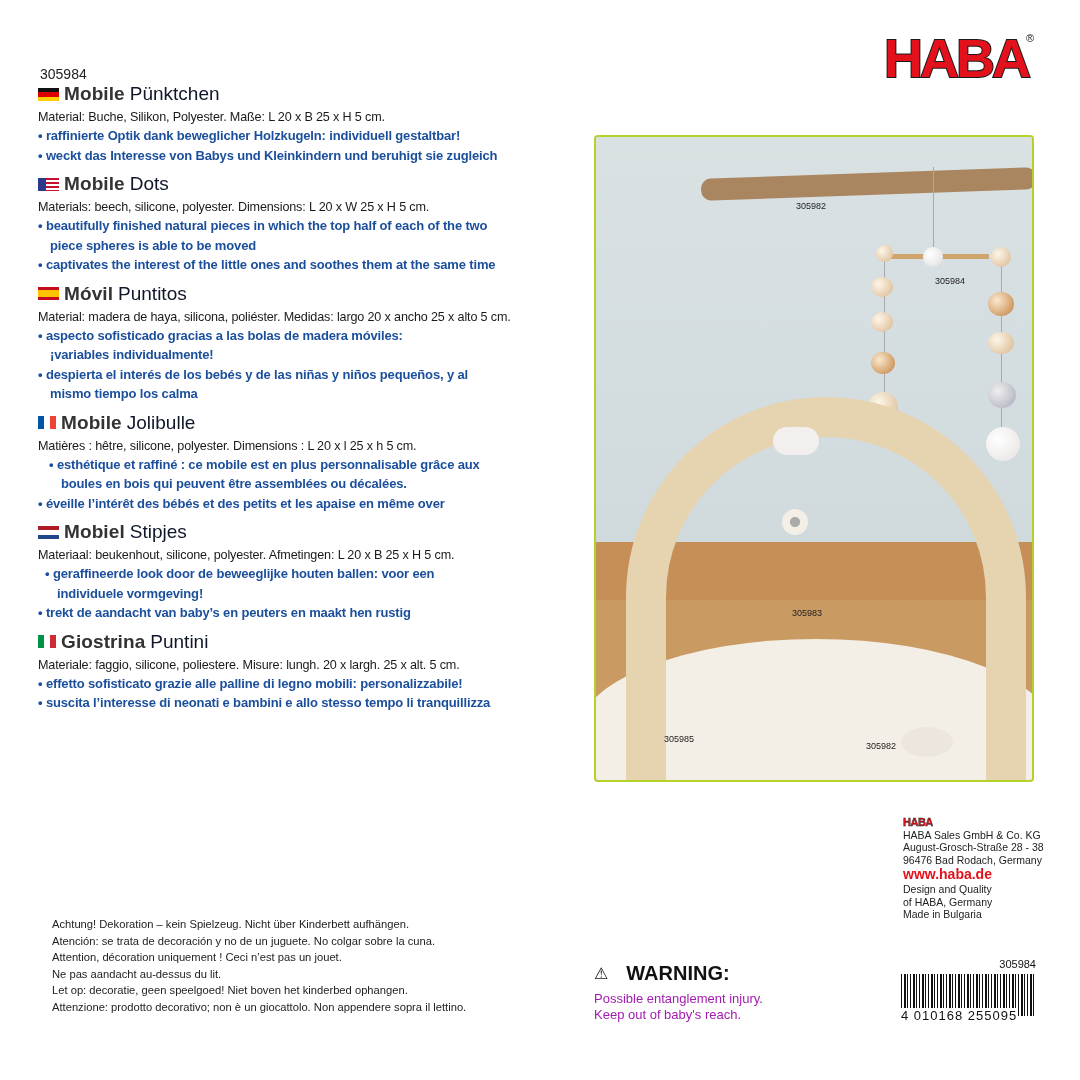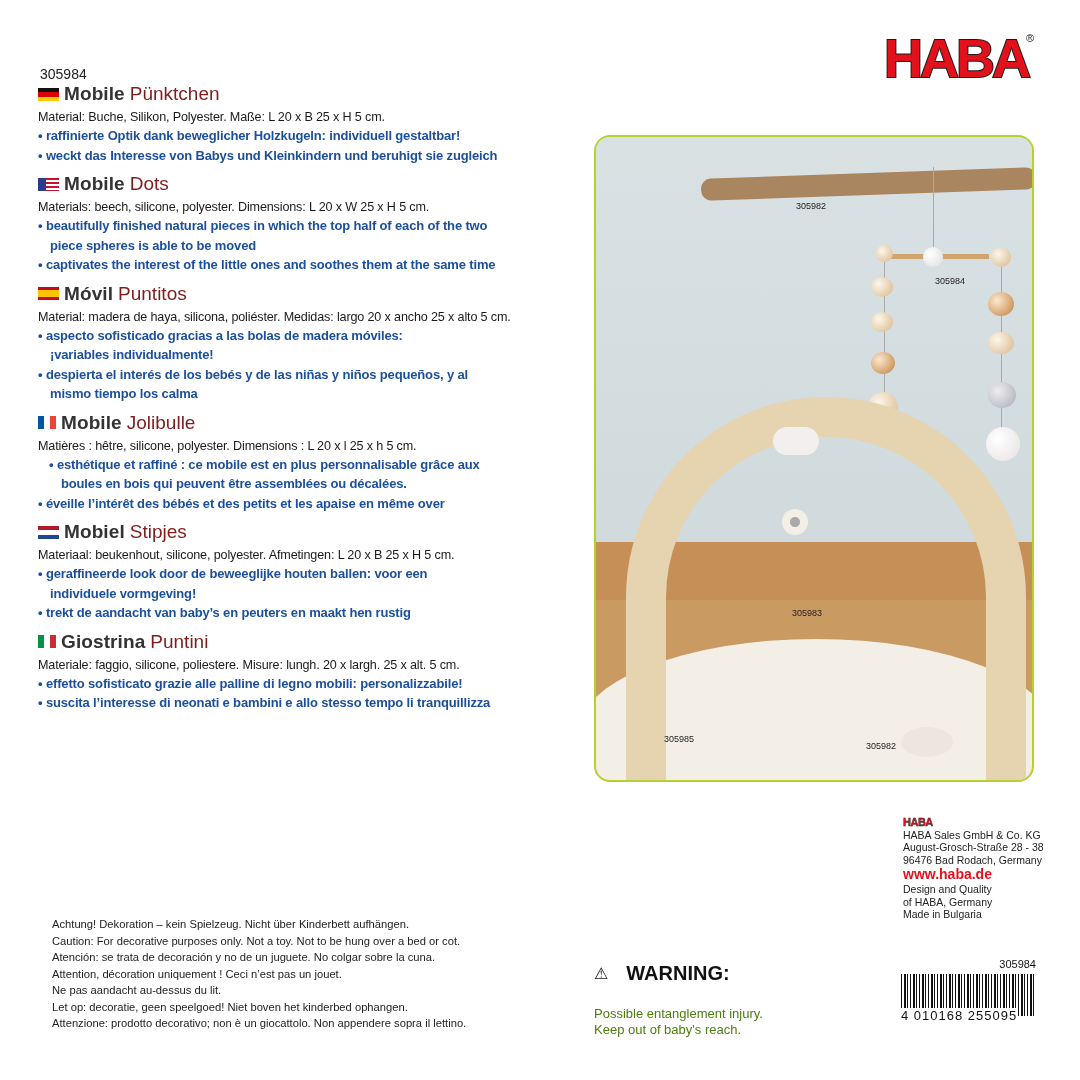--- a/index.html
+++ b/index.html
@@ -3,25 +3,25 @@
 <meta charset="utf-8">
 <style>
   html,body{margin:0;padding:0;background:#fff;}
   body{width:1080px;height:1080px;position:relative;overflow:hidden;font-family:"Liberation Sans",sans-serif;color:#1a1a1a;}
   .article-no{position:absolute;left:40px;top:66px;font-size:14px;color:#222;}
   .sections{position:absolute;left:38px;top:82px;width:540px;}
   .section{margin-bottom:7px;}
   .title-row{display:flex;align-items:center;height:24px;}
   .flag{width:21px;height:13px;margin-right:5px;display:inline-block;position:relative;flex:none;}
   .title-bold{font-size:19px;font-weight:bold;color:#333;letter-spacing:0.1px;}
-  .title-light{font-size:19px;color:#7f1d1d;margin-left:5px;}
+  .title-light{font-size:19px;color:#0f172a;margin-left:5px;}
   .materials{font-family:Liberation Sans, sans-serif;font-size:12.6px;color:#1a1a1a;margin-top:2px;line-height:18px;letter-spacing:-0.15px;}
   .bullet{font-size:13px;font-weight:bold;color:#1b4f9c;line-height:19.5px;padding-left:12px;text-indent:-12px;letter-spacing:-0.15px;}
   .bullet::before{content:"• ";}
-  .photo{position:absolute;left:594px;top:135px;width:436px;height:643px;border:2.5px solid #b5d22c;border-radius:16px;overflow:hidden;background:#d4dde0;}
+  .photo{position:absolute;left:594px;top:135px;width:436px;height:643px;border:2.5px solid #b5d22c;border-radius:4px;overflow:hidden;background:#d4dde0;}
   .ph-wall{position:absolute;left:0;top:0;width:100%;height:72%;background:linear-gradient(180deg,#d9e1e3 0%,#cfd9dc 100%);}
   .ph-floor{position:absolute;left:0;top:72%;width:100%;height:28%;background:#c99a62;}
   .ph-board{position:absolute;left:0;top:63%;width:100%;height:9%;background:#c78f58;}
   .ph-rug{position:absolute;left:-20px;top:78%;width:480px;height:30%;background:#f3efe7;border-radius:50% 50% 0 0;}
   .ph-branch{position:absolute;left:105px;top:36px;width:335px;height:22px;background:#a98560;border-radius:10px;transform:rotate(-2deg);}
   .ph-arch{position:absolute;left:30px;top:260px;width:400px;height:420px;border:40px solid #e6d3b0;border-bottom:none;border-radius:220px 220px 0 0;box-sizing:border-box;}
   .ph-bar{position:absolute;left:283px;top:117px;width:110px;height:5px;background:#d0a46d;}
   .ph-ball{position:absolute;border-radius:50%;background:radial-gradient(circle at 35% 35%,#fdf6ea,#d8b68a);}
   .ph-string{position:absolute;width:1px;background:#aaa;}
   .ph-cloud{position:absolute;left:177px;top:290px;width:46px;height:28px;background:#f3efee;border-radius:20px;}
@@ -29,21 +29,21 @@
   .logo{position:absolute;left:884px;top:28px;width:150px;height:60px;}
   .logo-text{font-family:"Liberation Sans",sans-serif;font-weight:bold;font-size:54px;color:#e3111b;letter-spacing:-3px;line-height:60px;-webkit-text-stroke:2px #1a1a1a;paint-order:stroke fill;}
   .reg{position:absolute;left:142px;top:4px;font-size:11px;color:#1a1a1a;}
   .company{position:absolute;left:903px;top:816px;font-size:10.5px;line-height:12.5px;color:#222;}
   .mini-logo{font-weight:bold;font-size:11px;color:#e3111b;letter-spacing:-0.5px;-webkit-text-stroke:0.4px #1a1a1a;}
   .web{font-weight:bold;font-size:14px;color:#e3111b;line-height:17px;}
   .cautions{position:absolute;left:52px;top:916px;font-size:11.2px;line-height:16.5px;color:#222;}
   .warning{position:absolute;left:594px;top:962px;}
   .warn-title{font-size:20px;font-weight:bold;color:#111;display:flex;align-items:center;}
   .warn-icon{font-size:16px;margin-right:18px;font-weight:normal;}
-  .warn-text{font-size:13px;line-height:16px;color:#4d7c0f;margin-top:21px;}
+  .warn-text{font-size:13px;line-height:16px;color:#a21caf;margin-top:6px;}
   .barcode-wrap{position:absolute;left:901px;top:958px;width:135px;}
   .barcode-num-top{text-align:right;font-size:11px;color:#111;}
   .barcode{height:42px;margin-top:4px;background:repeating-linear-gradient(90deg,#111 0 1px,#fff 1px 3px,#111 3px 5px,#fff 5px 6px,#111 6px 7px,#fff 7px 9px);}
   .barcode-digits{font-family:Liberation Sans, sans-serif;font-size:13px;letter-spacing:1px;color:#111;margin-top:-8px;background:transparent;}
   .barcode-digits span{background:#fff;}
 </style>
 </head>
 <body>
 
 <div class="logo">
@@ -99,21 +99,21 @@
     <div class="bullet">éveille l’intérêt des bébés et des petits et les apaise en même over</div>
   </div>
 
   <div class="section">
     <div class="title-row">
       <span class="flag" style="background:linear-gradient(#ae1c28 0 33%,#fff 33% 66%,#21468b 66%);"></span>
       <span class="title-bold">Mobiel</span>
       <span class="title-light">Stipjes</span>
     </div>
     <div class="materials">Materiaal: beukenhout, silicone, polyester. Afmetingen: L 20 x B 25 x H 5 cm.</div>
-    <div class="bullet" style="width:430px;">geraffineerde look door de beweeglijke houten ballen: voor een individuele vormgeving!</div>
+    <div class="bullet" style="width:430px;margin-left:7px;">geraffineerde look door de beweeglijke houten ballen: voor een individuele vormgeving!</div>
     <div class="bullet">trekt de aandacht van baby’s en peuters en maakt hen rustig</div>
   </div>
 
   <div class="section">
     <div class="title-row">
       <span class="flag" style="background:linear-gradient(90deg,#009246 0 33%,#fff 33% 66%,#ce2b37 66%);width:18px;"></span>
       <span class="title-bold">Giostrina</span>
       <span class="title-light">Puntini</span>
     </div>
     <div class="materials">Materiale: faggio, silicone, poliestere. Misure: lungh. 20 x largh. 25 x alt. 5 cm.</div>
@@ -160,21 +160,20 @@
   <div>August-Grosch-Straße 28 - 38</div>
   <div>96476 Bad Rodach, Germany</div>
   <div class="web">www.haba.de</div>
   <div>Design and Quality</div>
   <div>of HABA, Germany</div>
   <div>Made in Bulgaria</div>
 </div>
 
 <div class="cautions">
   <div>Achtung! Dekoration – kein Spielzeug. Nicht über Kinderbett aufhängen.</div>
-  <div>Caution: For decorative purposes only. Not a toy. Not to be hung over a bed or cot.</div>
   <div>Atención: se trata de decoración y no de un juguete. No colgar sobre la cuna.</div>
   <div>Attention, décoration uniquement ! Ceci n’est pas un jouet.</div>
   <div>Ne pas aandacht au-dessus du lit.</div>
   <div>Let op: decoratie, geen speelgoed! Niet boven het kinderbed ophangen.</div>
   <div>Attenzione: prodotto decorativo; non è un giocattolo. Non appendere sopra il lettino.</div>
 </div>
 
 <div class="warning">
   <div class="warn-title">
     <span class="warn-icon">⚠</span>

